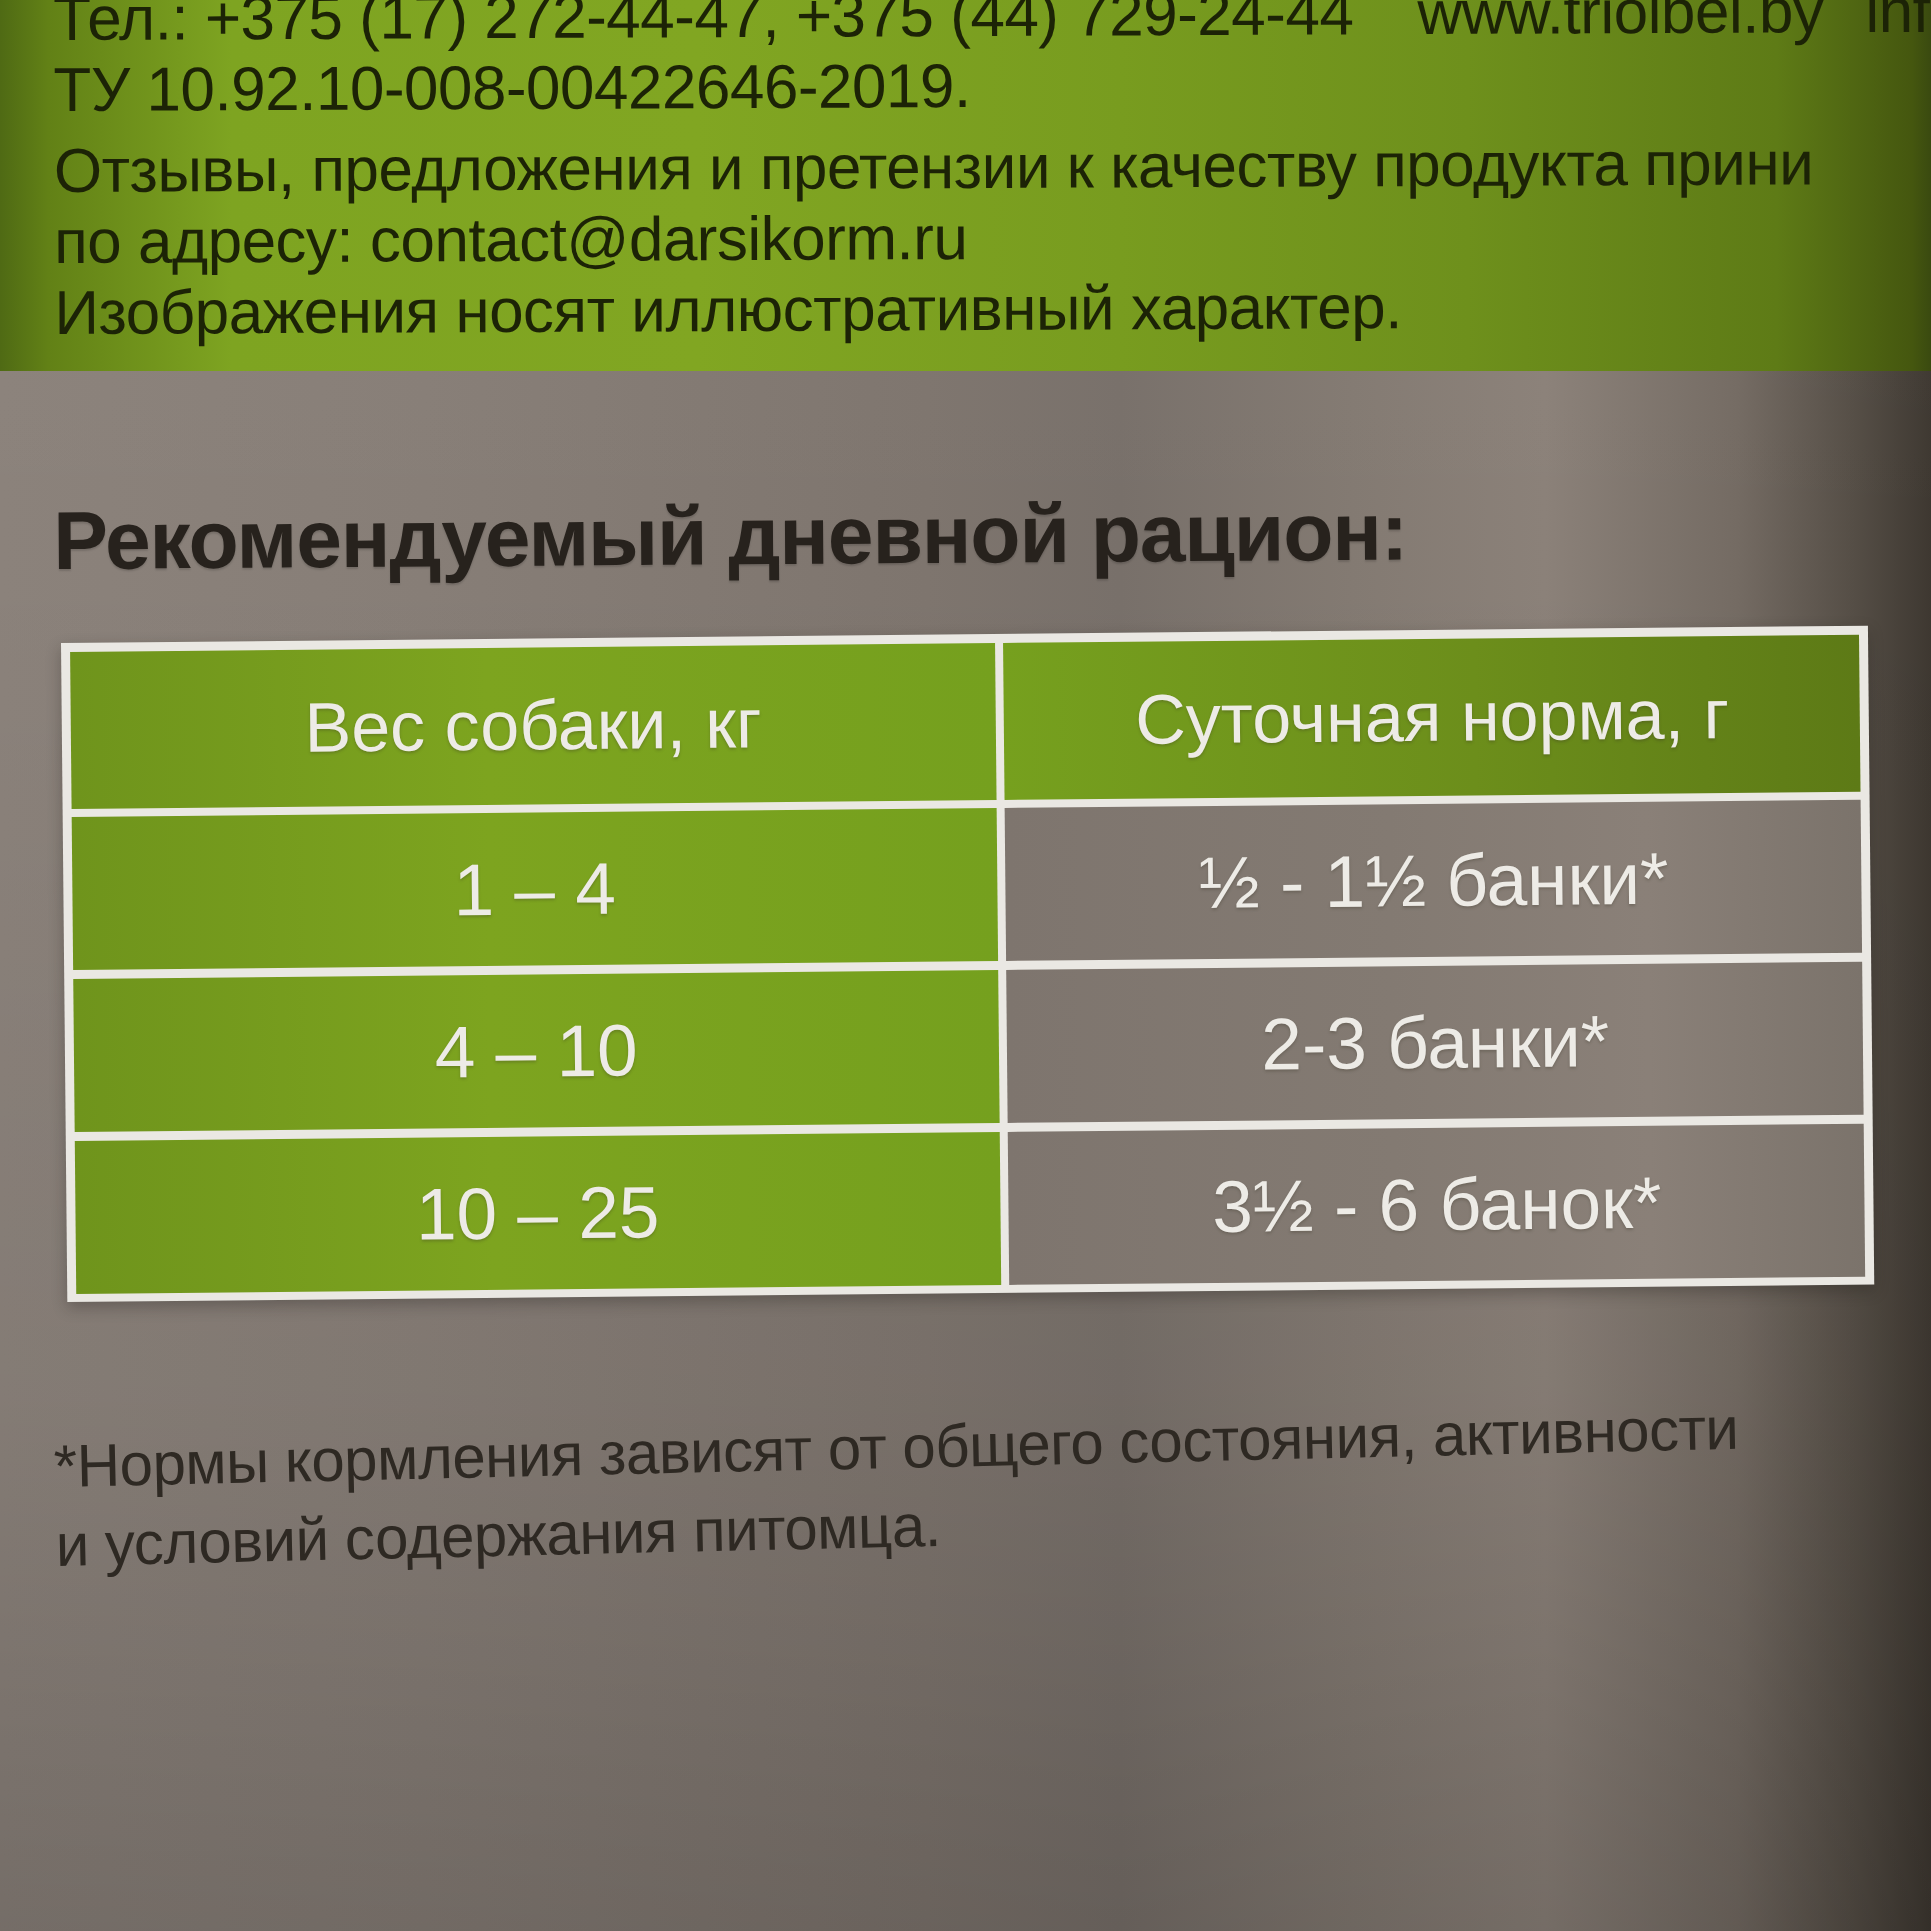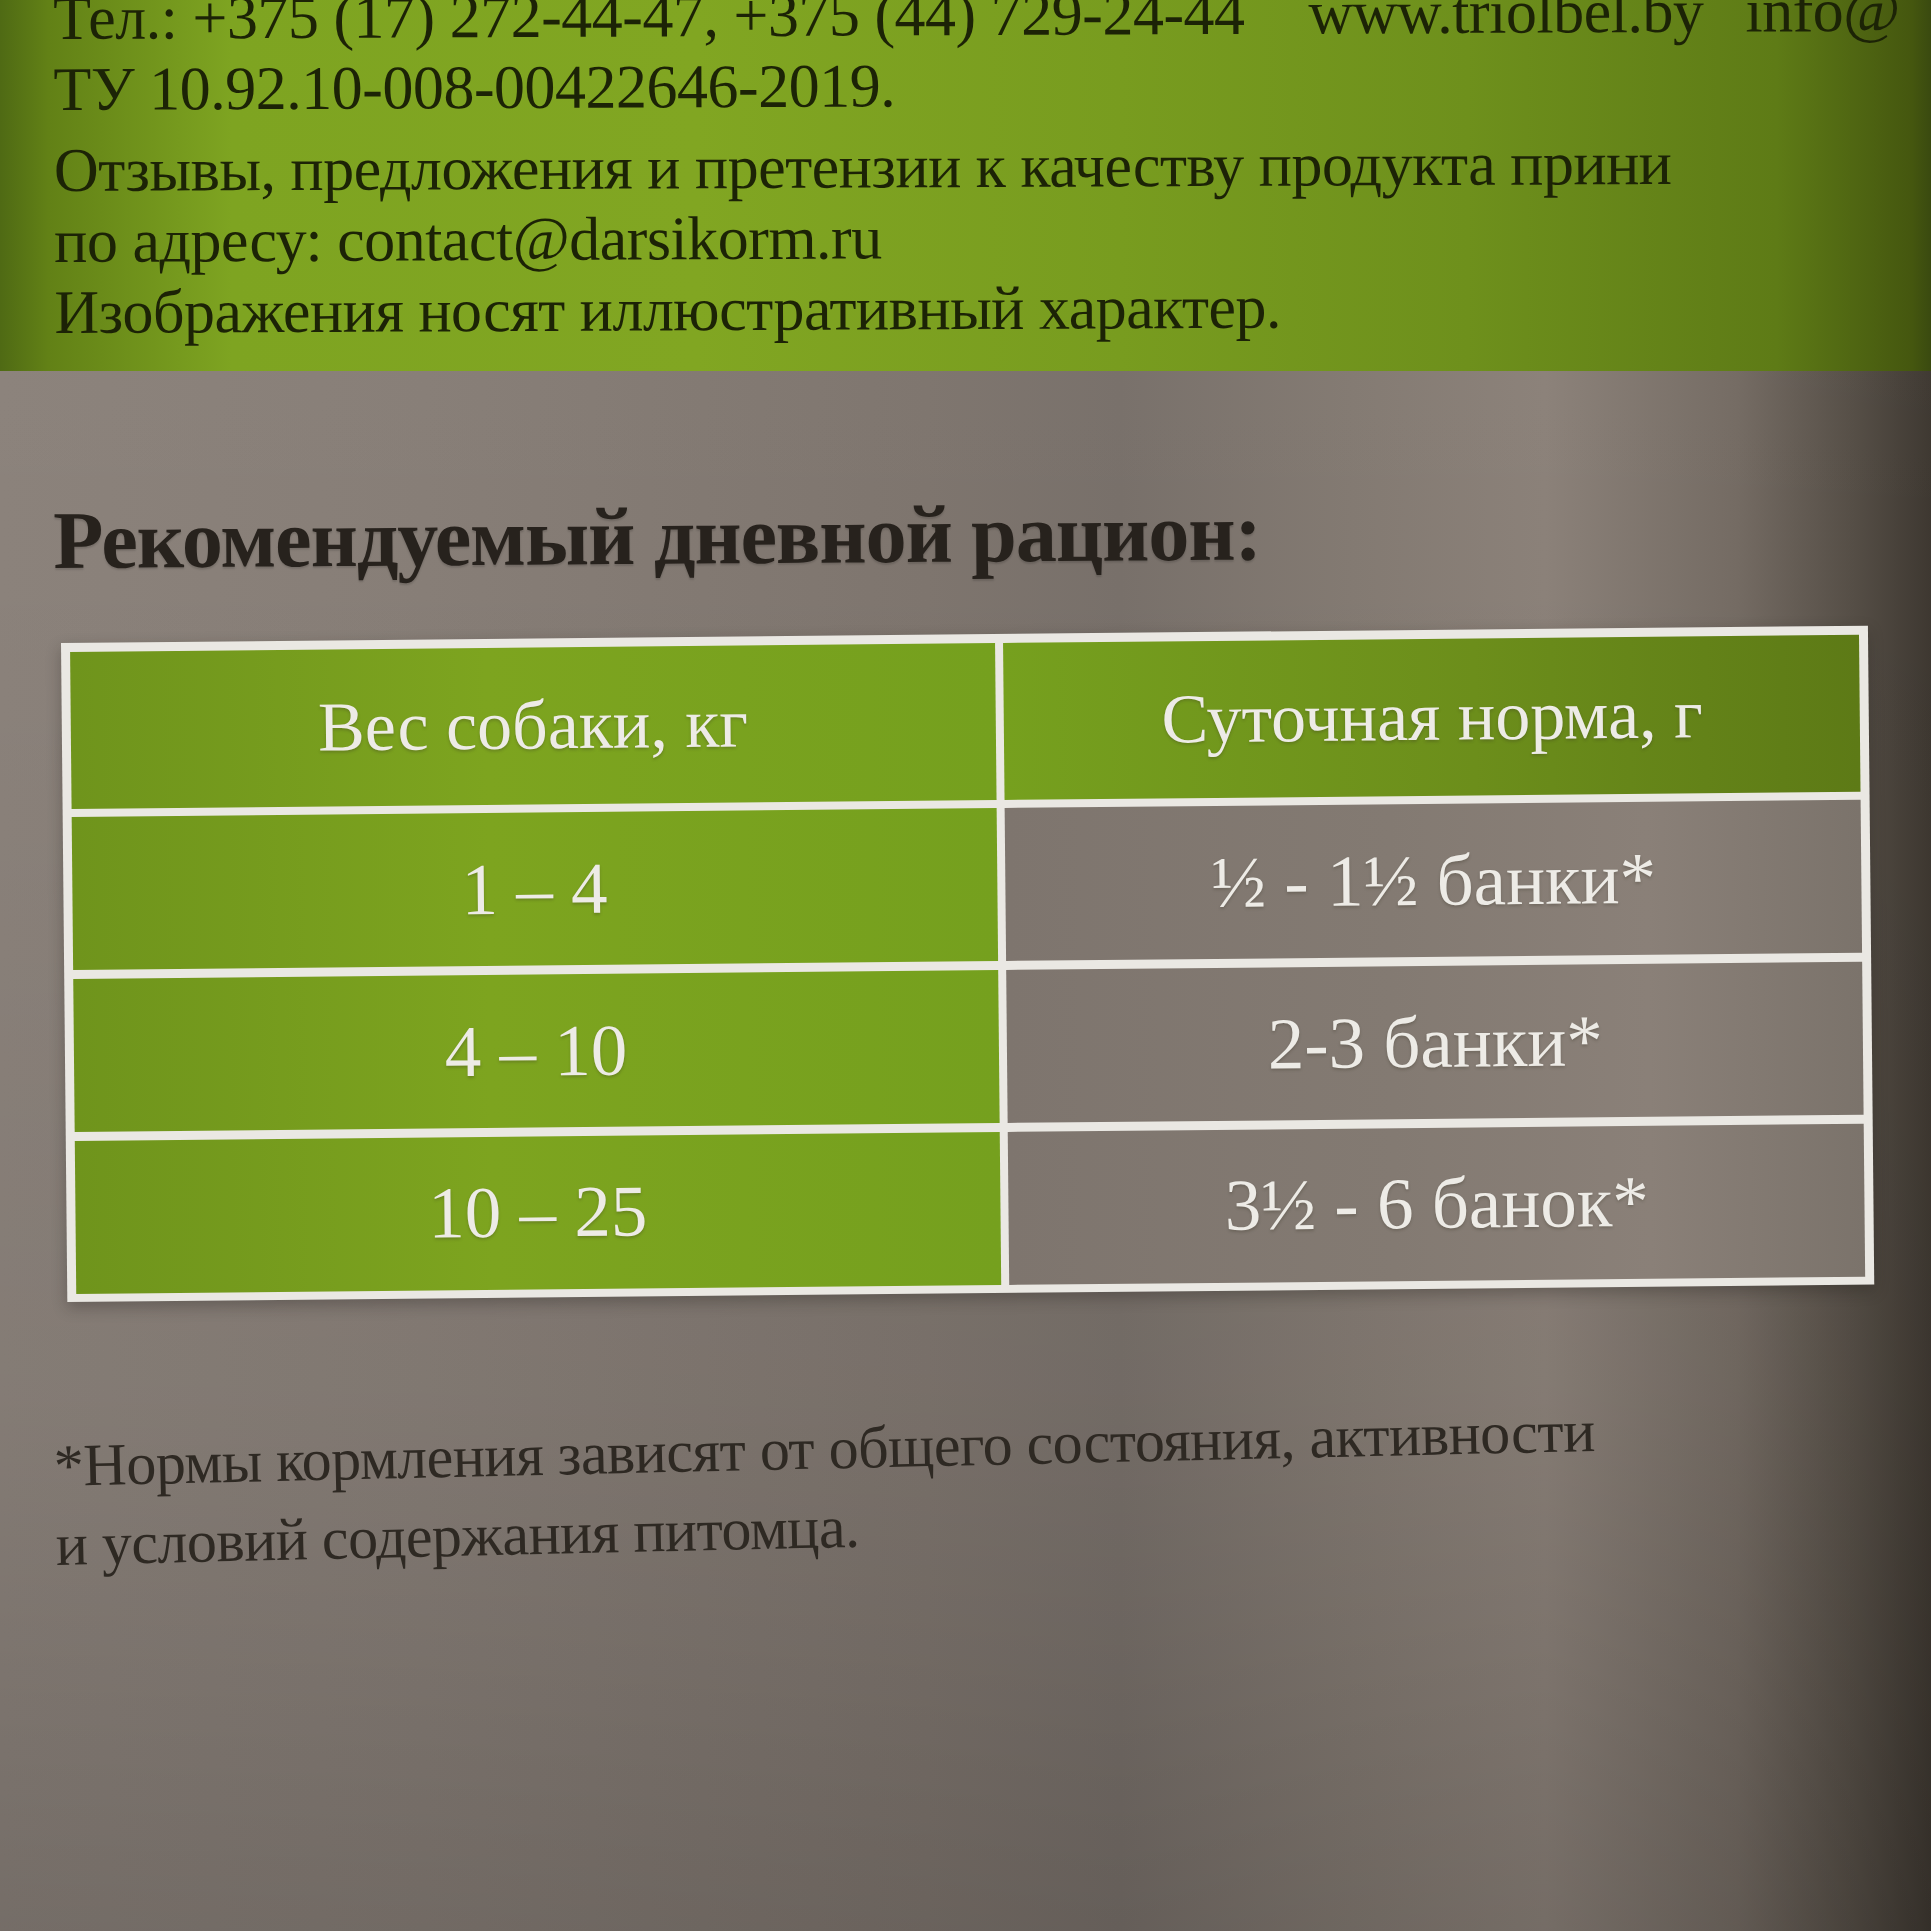--- a/index.html
+++ b/index.html
@@ -1,18 +1,18 @@
 <!DOCTYPE html>
 <html><head>
 <meta charset="utf-8">
 <style>
   html,body{margin:0;padding:0;background:#6f6861;}
   .stage{
     position:relative;width:1931px;height:1931px;overflow:hidden;
-    font-family:Liberation Serif, serif;
+    font-family:Liberation Sans, sans-serif;
     background:
       linear-gradient(180deg, rgba(255,255,255,0.03) 0%, rgba(0,0,0,0) 28%, rgba(0,0,0,0.05) 72%, rgba(0,0,0,0.16) 100%),
       linear-gradient(90deg,#8b827b 0%,#877e77 22%,#7e756e 48%,#78706a 58%,#837a72 70%,#8b8179 80%,#746b63 90%,#554e46 96%,#3e3831 100%);
   }
   
   .banner{
     position:absolute;left:0;top:0;width:1931px;height:371px;overflow:hidden;
     background:linear-gradient(90deg,#4f6a14 0%,#628116 2.5%,#7ea421 12%,#81a622 36%,#789c1f 58%,#6e901c 76%,#5e7b16 92%,#45570f 99%,#3a4a10 100%);
   }
   .banner-text{

